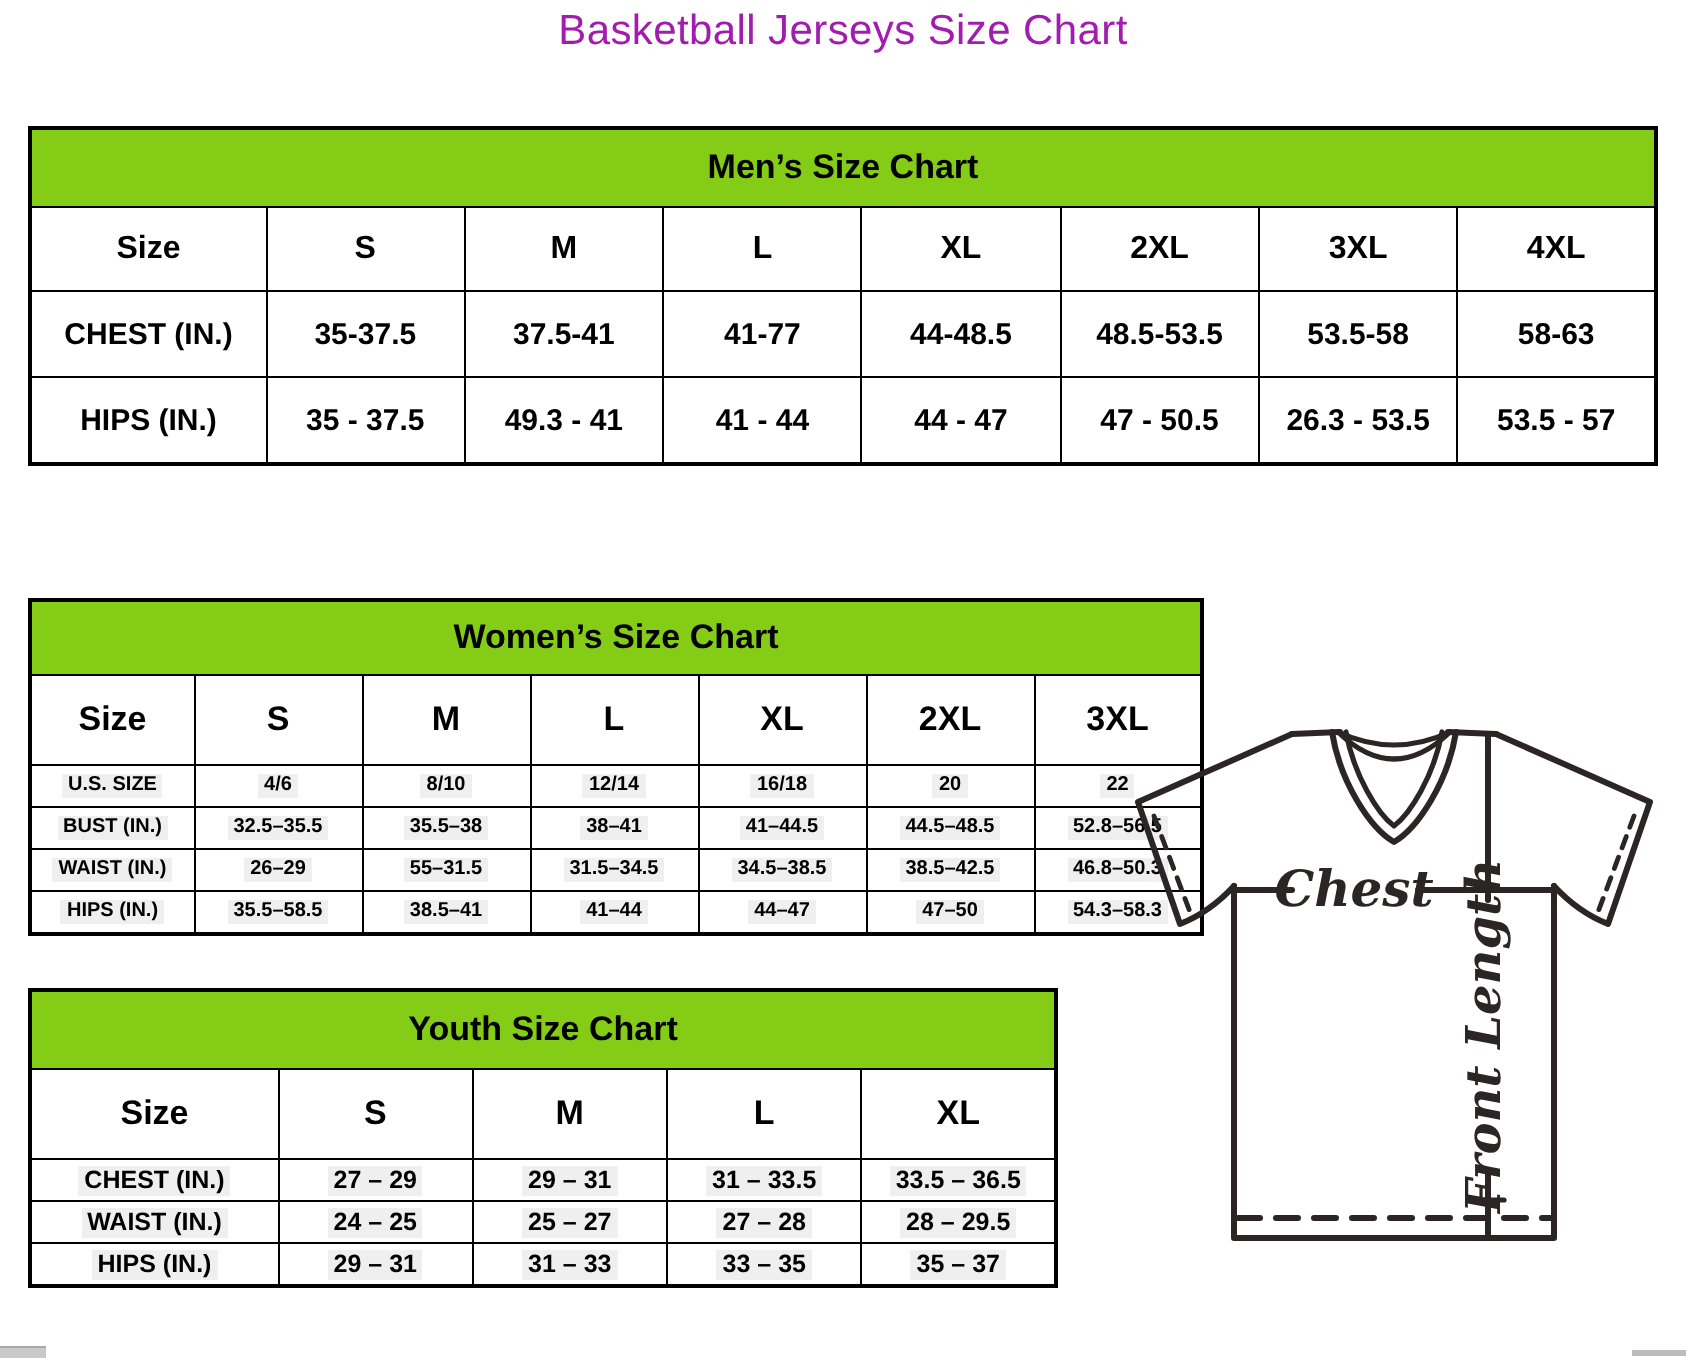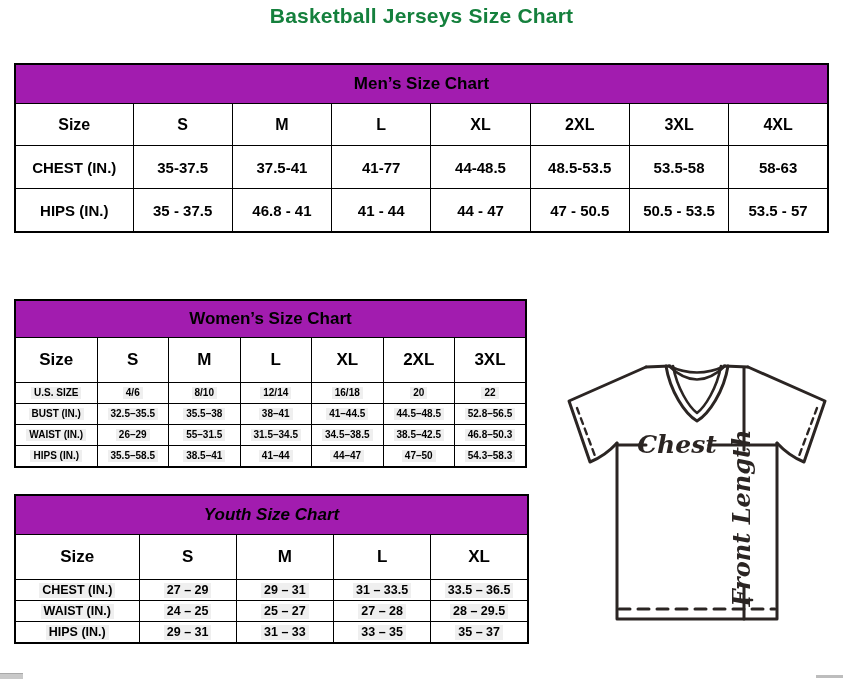--- a/index.html
+++ b/index.html
@@ -1,45 +1,45 @@
 <!DOCTYPE html>
 <html><head>
 <meta charset="utf-8">
 <style>
   html,body{margin:0;padding:0;}
   body{background:#ffffff;font-family:"Liberation Sans","DejaVu Sans",sans-serif;}
   .page{position:relative;width:843px;height:679px;background:#ffffff;overflow:hidden;}
 
   .page-title{position:absolute;left:0;top:4px;width:843px;text-align:center;
-    font-size:21px;font-weight:bold;color:#15803d;margin:0;letter-spacing:0.2px;}
+    font-size:21px;font-weight:normal;color:#a21caf;margin:0;letter-spacing:0.2px;}
 
   table.tbl{position:absolute;border-collapse:collapse;table-layout:fixed;background:#fff;
     border:2px solid #000;}
   table.tbl td{border:1px solid #000;text-align:center;vertical-align:middle;
     padding:0;color:#000;font-weight:bold;overflow:hidden;white-space:nowrap;}
-  td.cap{background:#a21caf;font-size:17px;}
+  td.cap{background:#84cc16;font-size:17px;}
 
   
   table.men{left:14px;top:63px;width:815px;}
   .men col.c0{width:118px;}
   .men tr.cap-row td{height:38px;}
   .men tr.hdr-row td{height:41px;font-size:16px;}
   .men tr.data-row td{height:42px;font-size:15px;}
 
   
-  table.women{left:14px;top:299px;width:513px;}
+  table.women{left:14px;top:299px;width:588px;}
   .women col.c0{width:82px;}
   .women tr.cap-row td{height:36px;}
   .women tr.hdr-row td{height:44px;font-size:17px;}
   .women tr.data-row td{height:20px;font-size:10px;}
 
   
   table.youth{left:14px;top:494px;width:515px;}
   .youth col.c0{width:124px;}
-  .youth tr.cap-row td{height:38px;font-style:italic;}
+  .youth tr.cap-row td{height:38px;}
   .youth tr.hdr-row td{height:44px;font-size:17px;}
   .youth tr.data-row td{height:20px;font-size:12.5px;}
 
   .hl{background:#efefef;padding:0 3px;display:inline-block;line-height:1.2;}
 
   
   .jersey{position:absolute;left:557px;top:357px;}
   .jersey text{font-family:"DejaVu Serif","Liberation Serif",serif;
     font-style:italic;font-weight:bold;fill:#2b2523;}
 
@@ -86,25 +86,25 @@
         <td>37.5-41</td>
         <td>41-77</td>
         <td>44-48.5</td>
         <td>48.5-53.5</td>
         <td>53.5-58</td>
         <td>58-63</td>
       </tr>
       <tr class="data-row">
         <td>HIPS (IN.)</td>
         <td>35 - 37.5</td>
-        <td>46.8 - 41</td>
+        <td>49.3 - 41</td>
         <td>41 - 44</td>
         <td>44 - 47</td>
         <td>47 - 50.5</td>
-        <td>50.5 - 53.5</td>
+        <td>26.3 - 53.5</td>
         <td>53.5 - 57</td>
       </tr>
     </tbody>
   </table>
 
   <table class="tbl women">
     <colgroup>
         <col class="c0">
         <col>
         <col>

